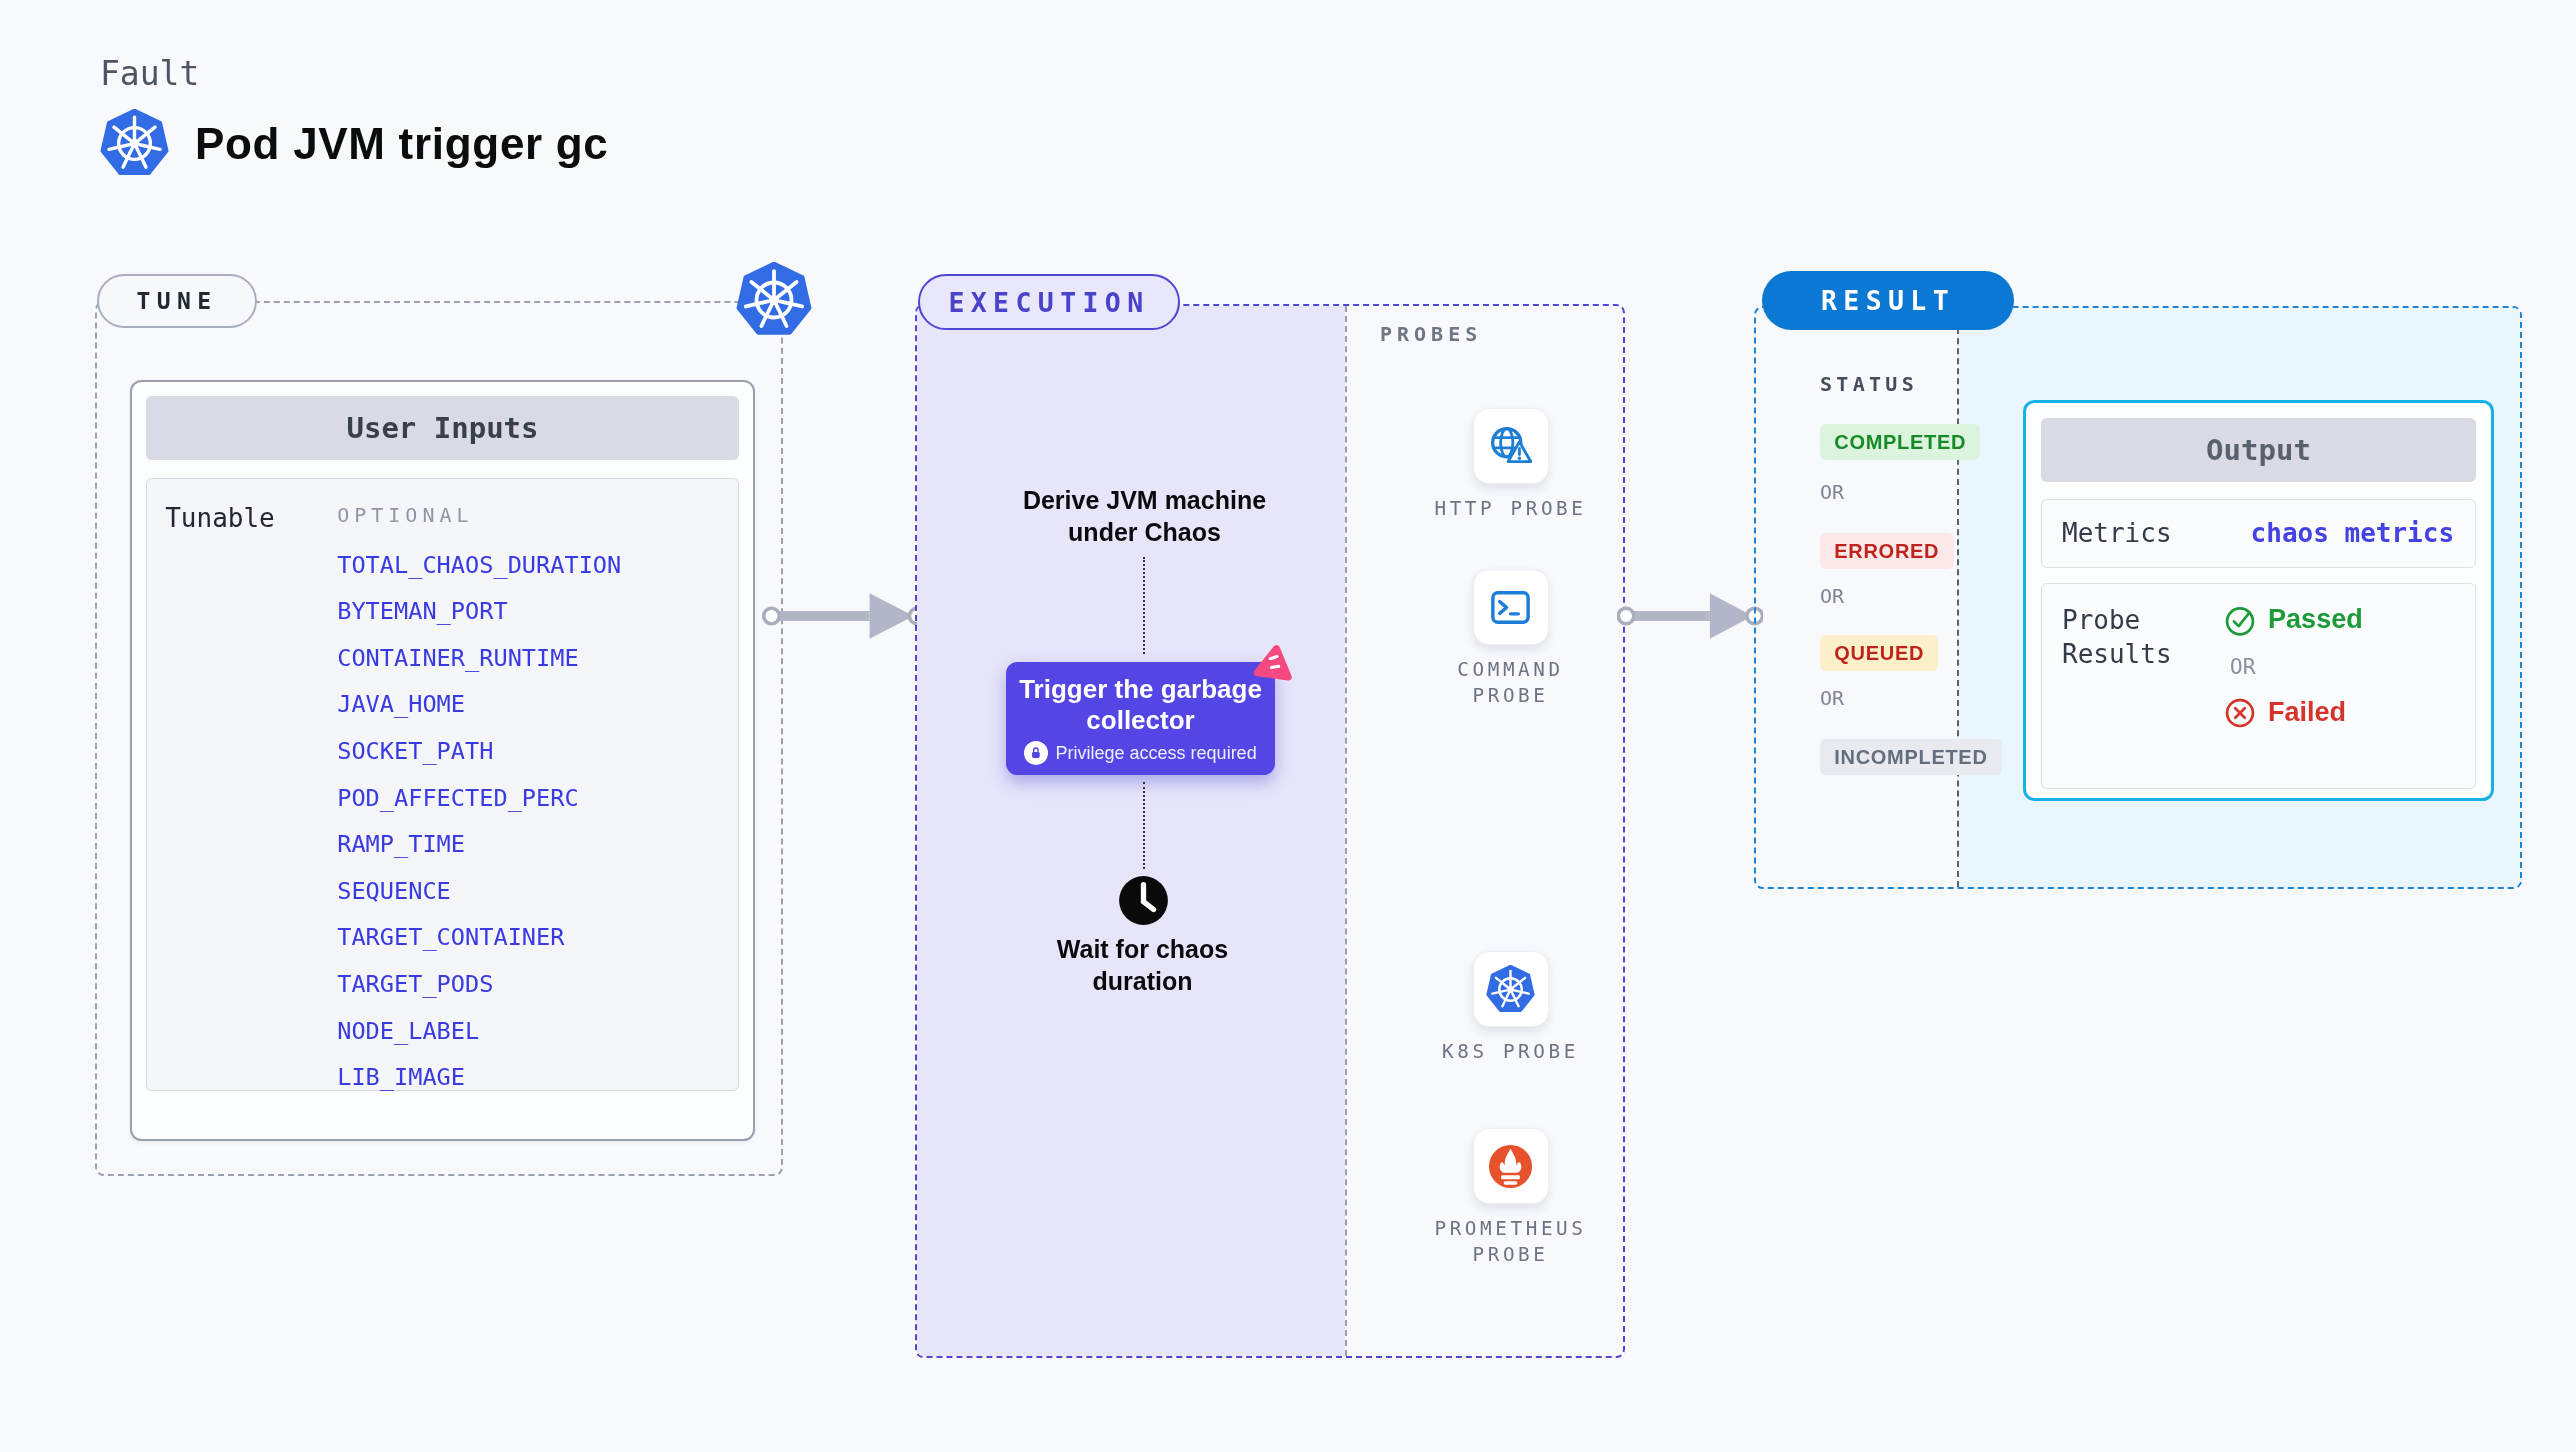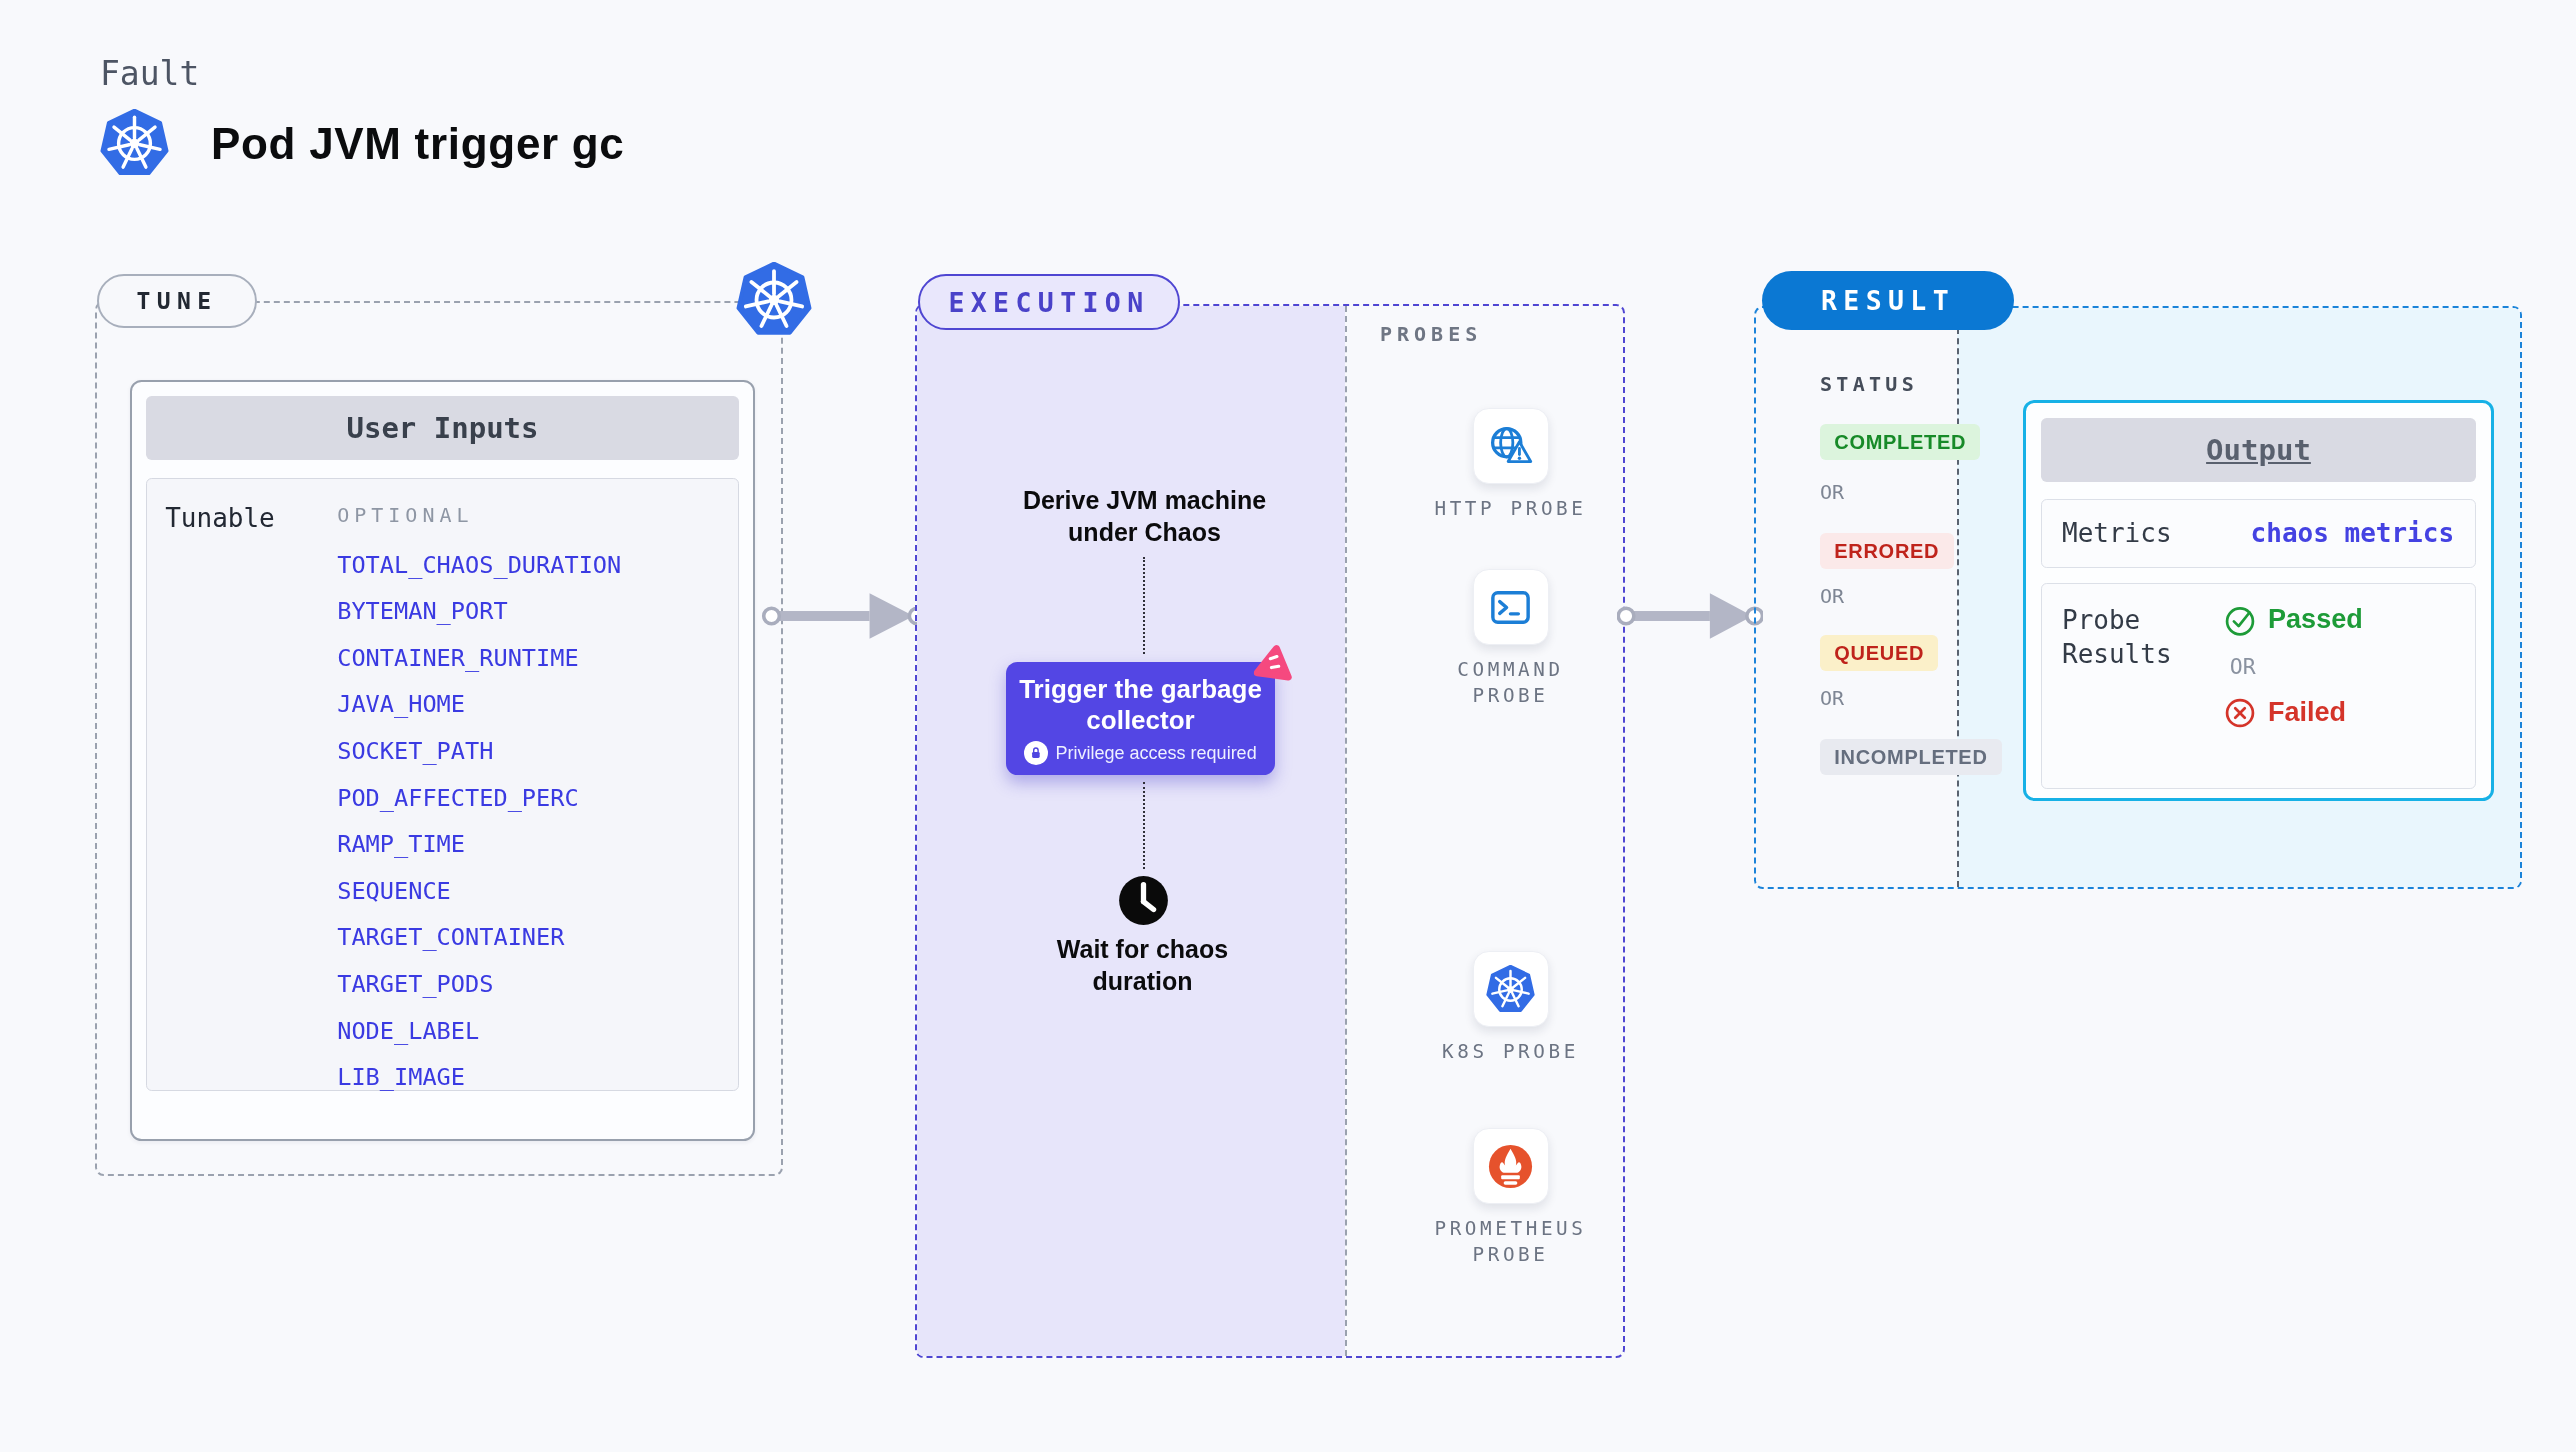--- a/index.html
+++ b/index.html
@@ -7,21 +7,21 @@
     --sans:"Liberation Sans","DejaVu Sans",sans-serif;
   }
   *{box-sizing:border-box;margin:0;padding:0;}
   body{background:#e8eaee;font-family:var(--sans);}
   #canvas{position:relative;width:2576px;height:1452px;background:#f8f9fc;overflow:hidden;}
 
   .abs{position:absolute;}
 
   
   .kicker{left:100px;top:54px;font:33px var(--mono);color:#4d5564;}
-  .title-row{left:100px;top:109px;display:flex;align-items:center;gap:42px;}
+  .title-row{left:100px;top:109px;display:flex;align-items:center;gap:26px;}
   .title-row h1{font:700 44px var(--sans);color:#0b0c0e;letter-spacing:0.7px;}
 
   
   .pill{display:flex;align-items:center;justify-content:center;border-radius:43px;
         font-family:var(--mono);font-weight:700;letter-spacing:6.4px;z-index:5;}
   .pill-tune{left:97px;top:274px;width:160px;height:54px;background:#f7f8fb;
              border:2.1px solid #a8afbc;color:#222832;font-size:23px;}
   .pill-exec{left:918px;top:274px;width:262px;height:56px;background:#e9e7fc;
              border:2.9px solid #4f46d2;color:#4a42c9;font-size:26.5px;}
   .pill-result{left:1762px;top:271px;width:252px;height:59px;background:#0b78d3;
@@ -77,21 +77,21 @@
          font:700 20px/36px var(--sans);letter-spacing:0.7px;}
   .b-success{background:#dcf4dd;color:#178a28;}
   .b-error{background:#fbe9e9;color:#bf231b;}
   .b-warning{background:#fbf0c9;color:#bf231b;}
   .b-neutral{background:#e8eaf0;color:#656e7e;}
   .or{position:absolute;left:1820px;font:20px var(--mono);color:#7e8694;}
 
   .output-card{left:2023px;top:400px;width:471px;height:401px;background:#fdfeff;border:3.6px solid #17b1e6;
                border-radius:11.5px;padding:15px;z-index:3;}
   .output-head{height:64px;background:#d9dae3;border-radius:5.7px;display:flex;align-items:center;justify-content:center;
-               font:700 29px var(--mono);color:#59606e;text-decoration:underline;}
+               font:700 29px var(--mono);color:#59606e;}
   .metrics-row{margin-top:16.5px;height:69px;background:#fbfcfe;border:1.4px solid #dce0e8;border-radius:5.7px;
                display:flex;align-items:center;padding:0 20px;}
   .metrics-row .k{font:26px var(--mono);color:#333b47;}
   .metrics-row .v{font:600 26px var(--mono);color:#4442e2;margin-left:79px;text-align:center;}
   .results-row{margin-top:15.8px;height:206px;background:#fbfcfe;border:1.4px solid #dce0e8;border-radius:5.7px;
                display:flex;padding:18.6px 20px;}
   .results-row .k{font:26px/34px var(--mono);color:#333b47;width:152px;}
   .pr-col{margin-left:8.6px;}
   .pr-line{display:flex;align-items:center;gap:11.5px;}
   .pr-pass{font:700 27px var(--sans);color:#1d9b38;}

